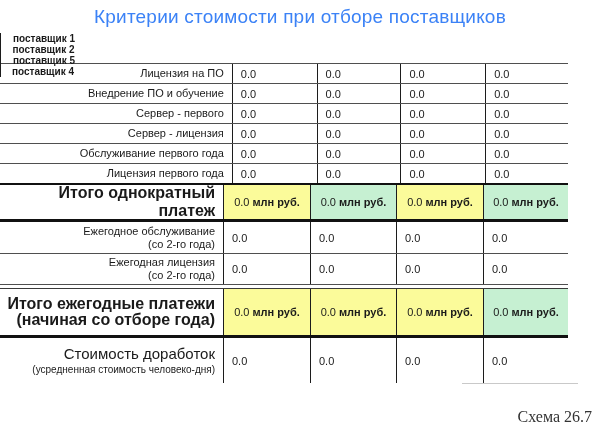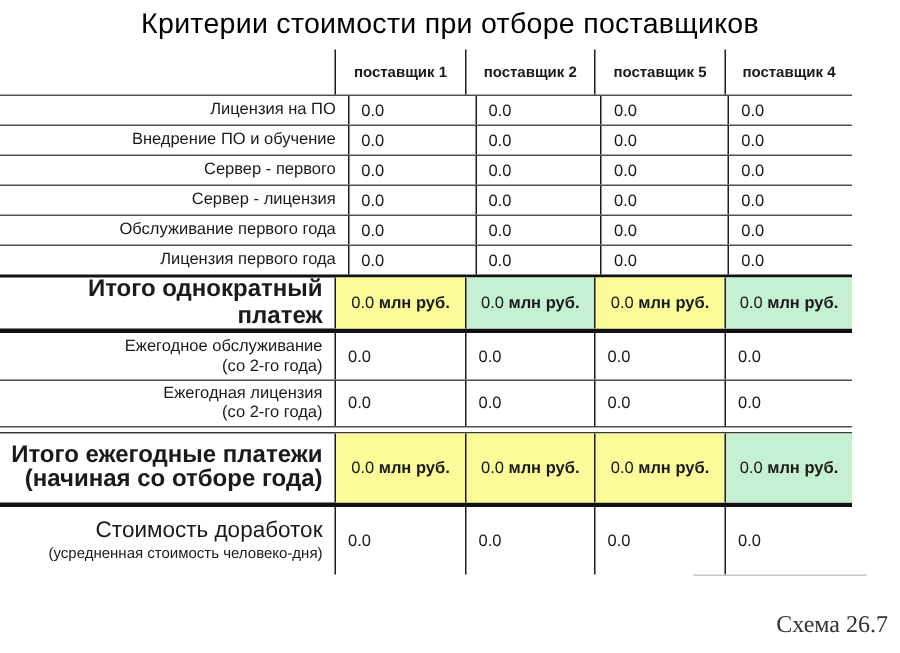--- a/index.html
+++ b/index.html
@@ -1,31 +1,31 @@
 <!DOCTYPE html>
 <html><head>
 <meta charset="utf-8">
 <style>
   html,body{margin:0;padding:0;background:#fff;}
   #stage{position:relative;width:600px;height:435px;background:#fff;overflow:hidden;
          font-family:"Liberation Sans",sans-serif;color:#1a1a1a;}
   #title{position:absolute;top:6px;left:0;width:600px;text-align:center;
-         font-size:19px;letter-spacing:.2px;color:#000000;}
+         font-size:19px;letter-spacing:.2px;color:#3b82f6;}
   #table{position:absolute;top:33px;left:0;width:568px;}
   .trow{display:flex;box-sizing:border-box;width:568px;}
   .lbl{box-sizing:border-box;width:223px;display:flex;flex-direction:column;
        justify-content:center;align-items:flex-end;text-align:right;
        padding-right:8px;font-size:11px;line-height:13px;}
   .cell{box-sizing:border-box;width:87px;border-left:1.5px solid #1c1c1c;
         display:flex;align-items:center;font-size:11px;}
   .c2{width:86px}.c4{width:85px}
   .val{justify-content:flex-start;padding-left:8px;}
   .ctr{justify-content:center;padding-left:0;}
   .hdr .cell{font-weight:bold;font-size:10px;}
-  .hdr{height:30px;}
+  .hdr{height:30px;flex-direction:column;}
   .thin{height:20px;border-top:1.5px solid #4f4f4f;padding-left:15px;}
   .total1{height:39px;border-top:2.5px solid #111;border-bottom:3px solid #111;}
   .total1 .lbl{font-size:16px;font-weight:bold;line-height:18px;}
   .two1{height:31px;}
   .two2{height:32px;border-top:1.5px solid #4f4f4f;border-bottom:1.5px solid #4f4f4f;}
   .total2{height:50px;margin-top:3px;border-top:1.5px solid #3a3a3a;border-bottom:3px solid #111;}
   .total2 .lbl{font-size:16px;font-weight:bold;line-height:16px;}
   .rework{height:45px;}
   .rework .lbl .l1{font-size:15px;line-height:18px;}
   .rework .lbl .l2{font-size:10px;line-height:13px;}

